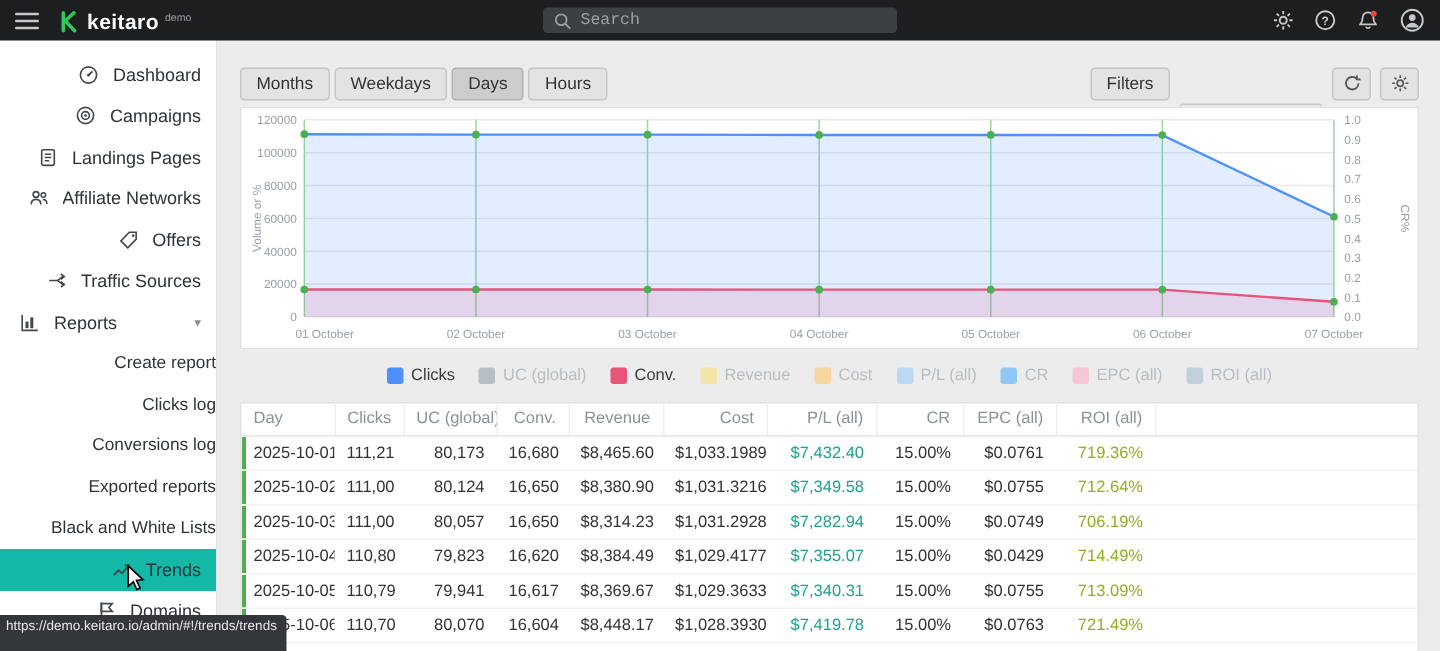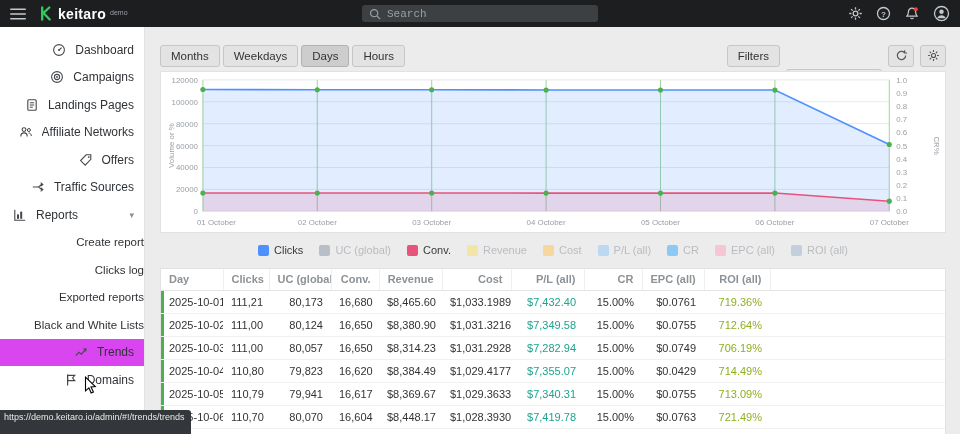--- a/index.html
+++ b/index.html
@@ -3,34 +3,34 @@
 <meta charset="utf-8">
 <style>
   * { margin:0; padding:0; box-sizing:border-box; }
   html,body { width:960px; height:434px; overflow:hidden; }
   body { font-family:"Liberation Sans", sans-serif; background:#ececec; position:relative; }
   .app { position:relative; width:960px; height:434px; overflow:hidden; }
 
   
   .topbar { position:absolute; top:0; left:0; right:0; height:27px; background:#1c1e20; display:flex; align-items:center; z-index:30; }
   .hamburger { margin-left:10px; display:flex; align-items:center; cursor:pointer; }
-  .logo { display:flex; align-items:flex-start; margin-left:13px; gap:4px; cursor:pointer; }
+  .logo { display:flex; align-items:flex-end; margin-left:13px; gap:4px; cursor:pointer; }
   .logo-text { color:#ffffff; font-weight:bold; font-size:14px; letter-spacing:.3px; }
   .logo-badge { color:#9aa0a6; font-size:7px; align-self:flex-start; margin-top:3px; }
   .search { position:absolute; left:50%; transform:translateX(-50%); top:5px; width:236px; height:17px; background:#3c4043; border-radius:3px; display:flex; align-items:center; padding:0 7px; gap:6px; }
   .search input { flex:1; background:transparent; border:none; outline:none; color:#bdc1c6; font-size:11px; font-family:Liberation Mono, monospace; }
   .search input::placeholder { color:#9aa0a6; }
   .tb-right { position:absolute; right:10px; top:0; height:27px; display:flex; align-items:center; gap:13px; }
   .tb-icon { display:flex; align-items:center; cursor:pointer; }
 
   
   .sidebar { position:absolute; top:27px; left:0; width:145px; bottom:0; background:#ffffff; border-right:1px solid #e2e2e2; padding-top:9px; z-index:10; }
   .side-item, .side-sub { display:flex; align-items:center; height:27.5px; font-size:12px; color:#2f3337; cursor:pointer;justify-content:flex-end; }
   .side-item { padding:0 10px 0 13px; gap:9px; }
-  .side-item.active { background:#d946ef; }
+  .side-item.active { background:#14b8a6; }
   .side-sub { padding-left:34px; font-size:11.5px; }
   .side-icon { width:14px; height:14px; flex:0 0 14px; }
   .side-label { white-space:nowrap; overflow:hidden; }
   .chev { margin-left:auto; color:#8a8f94; font-size:9px; }
 
   
   .main { position:absolute; left:146px; top:27px; right:0; bottom:0; overflow:hidden; }
   .toolbar { position:absolute; left:14px; right:14px; top:17px; height:23px; display:flex; align-items:center; }
   .btn { font-size:11.5px; color:#333; background:#e3e3e3; border:1px solid #c6c6c6; border-radius:3px; padding:0 10px; height:22px; display:flex; align-items:center; cursor:pointer; font-family:"Liberation Sans",sans-serif; }
   .period-group { display:flex; gap:3px; }
@@ -45,21 +45,21 @@
   .tick { font-size:8px; fill:#9aa0a6; font-family:"Liberation Sans",sans-serif; }
   .axis-label { font-size:8px; fill:#9aa0a6; font-family:"Liberation Sans",sans-serif; }
 
   .legend { position:absolute; left:14px; right:14px; top:213px; height:20px; display:flex; justify-content:center; align-items:center; gap:16px; font-size:11px; color:#3a3a3a; }
   .legend-item { display:flex; align-items:center; gap:5px; cursor:pointer; white-space:nowrap; }
   .legend-item.off { color:#b9bdc1; }
   .swatch { width:11px; height:11px; border-radius:2px; display:inline-block; }
 
   .table-card { position:absolute; left:14px; right:14px; top:241px; height:200px; background:#ffffff; border:1px solid #e2e2e2; }
   table { width:100%; border-collapse:collapse; table-layout:fixed; font-size:11px; }
-  th { font-weight:bold; color:#8d9296; text-align:right; padding:4px 8px; border-bottom:1px solid #e4e4e4; border-right:1px solid #efefef; height:21px; white-space:nowrap; overflow:hidden; cursor:pointer;margin-left:36px; }
+  th { font-weight:normal; color:#8d9296; text-align:right; padding:4px 8px; border-bottom:1px solid #e4e4e4; border-right:1px solid #efefef; height:21px; white-space:nowrap; overflow:hidden; cursor:pointer;margin-left:36px; }
   th:first-child { text-align:left; }
   th.filler { border-right:none; }
   td { text-align:right; padding:5px 8px; border-bottom:1px solid #f1f1f1; color:#333; height:23px; white-space:nowrap; overflow:hidden; }
   td.day-cell { text-align:left; box-shadow:inset 3px 0 0 var(--row-accent, #4caf50); }
 
   
   .statusbar { position:absolute; left:0; bottom:0; background:#33363a; color:#e8e8e8; font-size:9px; padding:2px 6px 12px 4px; border-top-right-radius:3px; z-index:40; white-space:nowrap; }
   .cursor { position:absolute; left:84px; top:376px; z-index:50; pointer-events:none; }
 </style>
 </head>
@@ -178,20 +178,23 @@
             <rect x="7.2" y="3.6" width="2" height="7.2" fill="#44484c"></rect>
           </svg>
           <span class="side-label">Reports</span>
           <span class="chev">▾</span>
         </div>
         <div class="side-sub">
           <span class="side-label">Create report</span>
         </div>
         <div class="side-sub">
           <span class="side-label">Clicks log</span>
+        </div>
+        <div class="side-sub">
+          <span class="side-label">Conversions log</span>
         </div>
         <div class="side-sub">
           <span class="side-label">Exported reports</span>
         </div>
         <div class="side-sub">
           <span class="side-label">Black and White Lists</span>
         </div>
         <div class="side-item active">
           <svg class="side-icon" viewBox="0 0 14 14">
             <path d="M1.8 10.6l3.2-3.4 2.4 2 4.4-5" fill="none" stroke="#44484c" stroke-width="1.2"></path>

